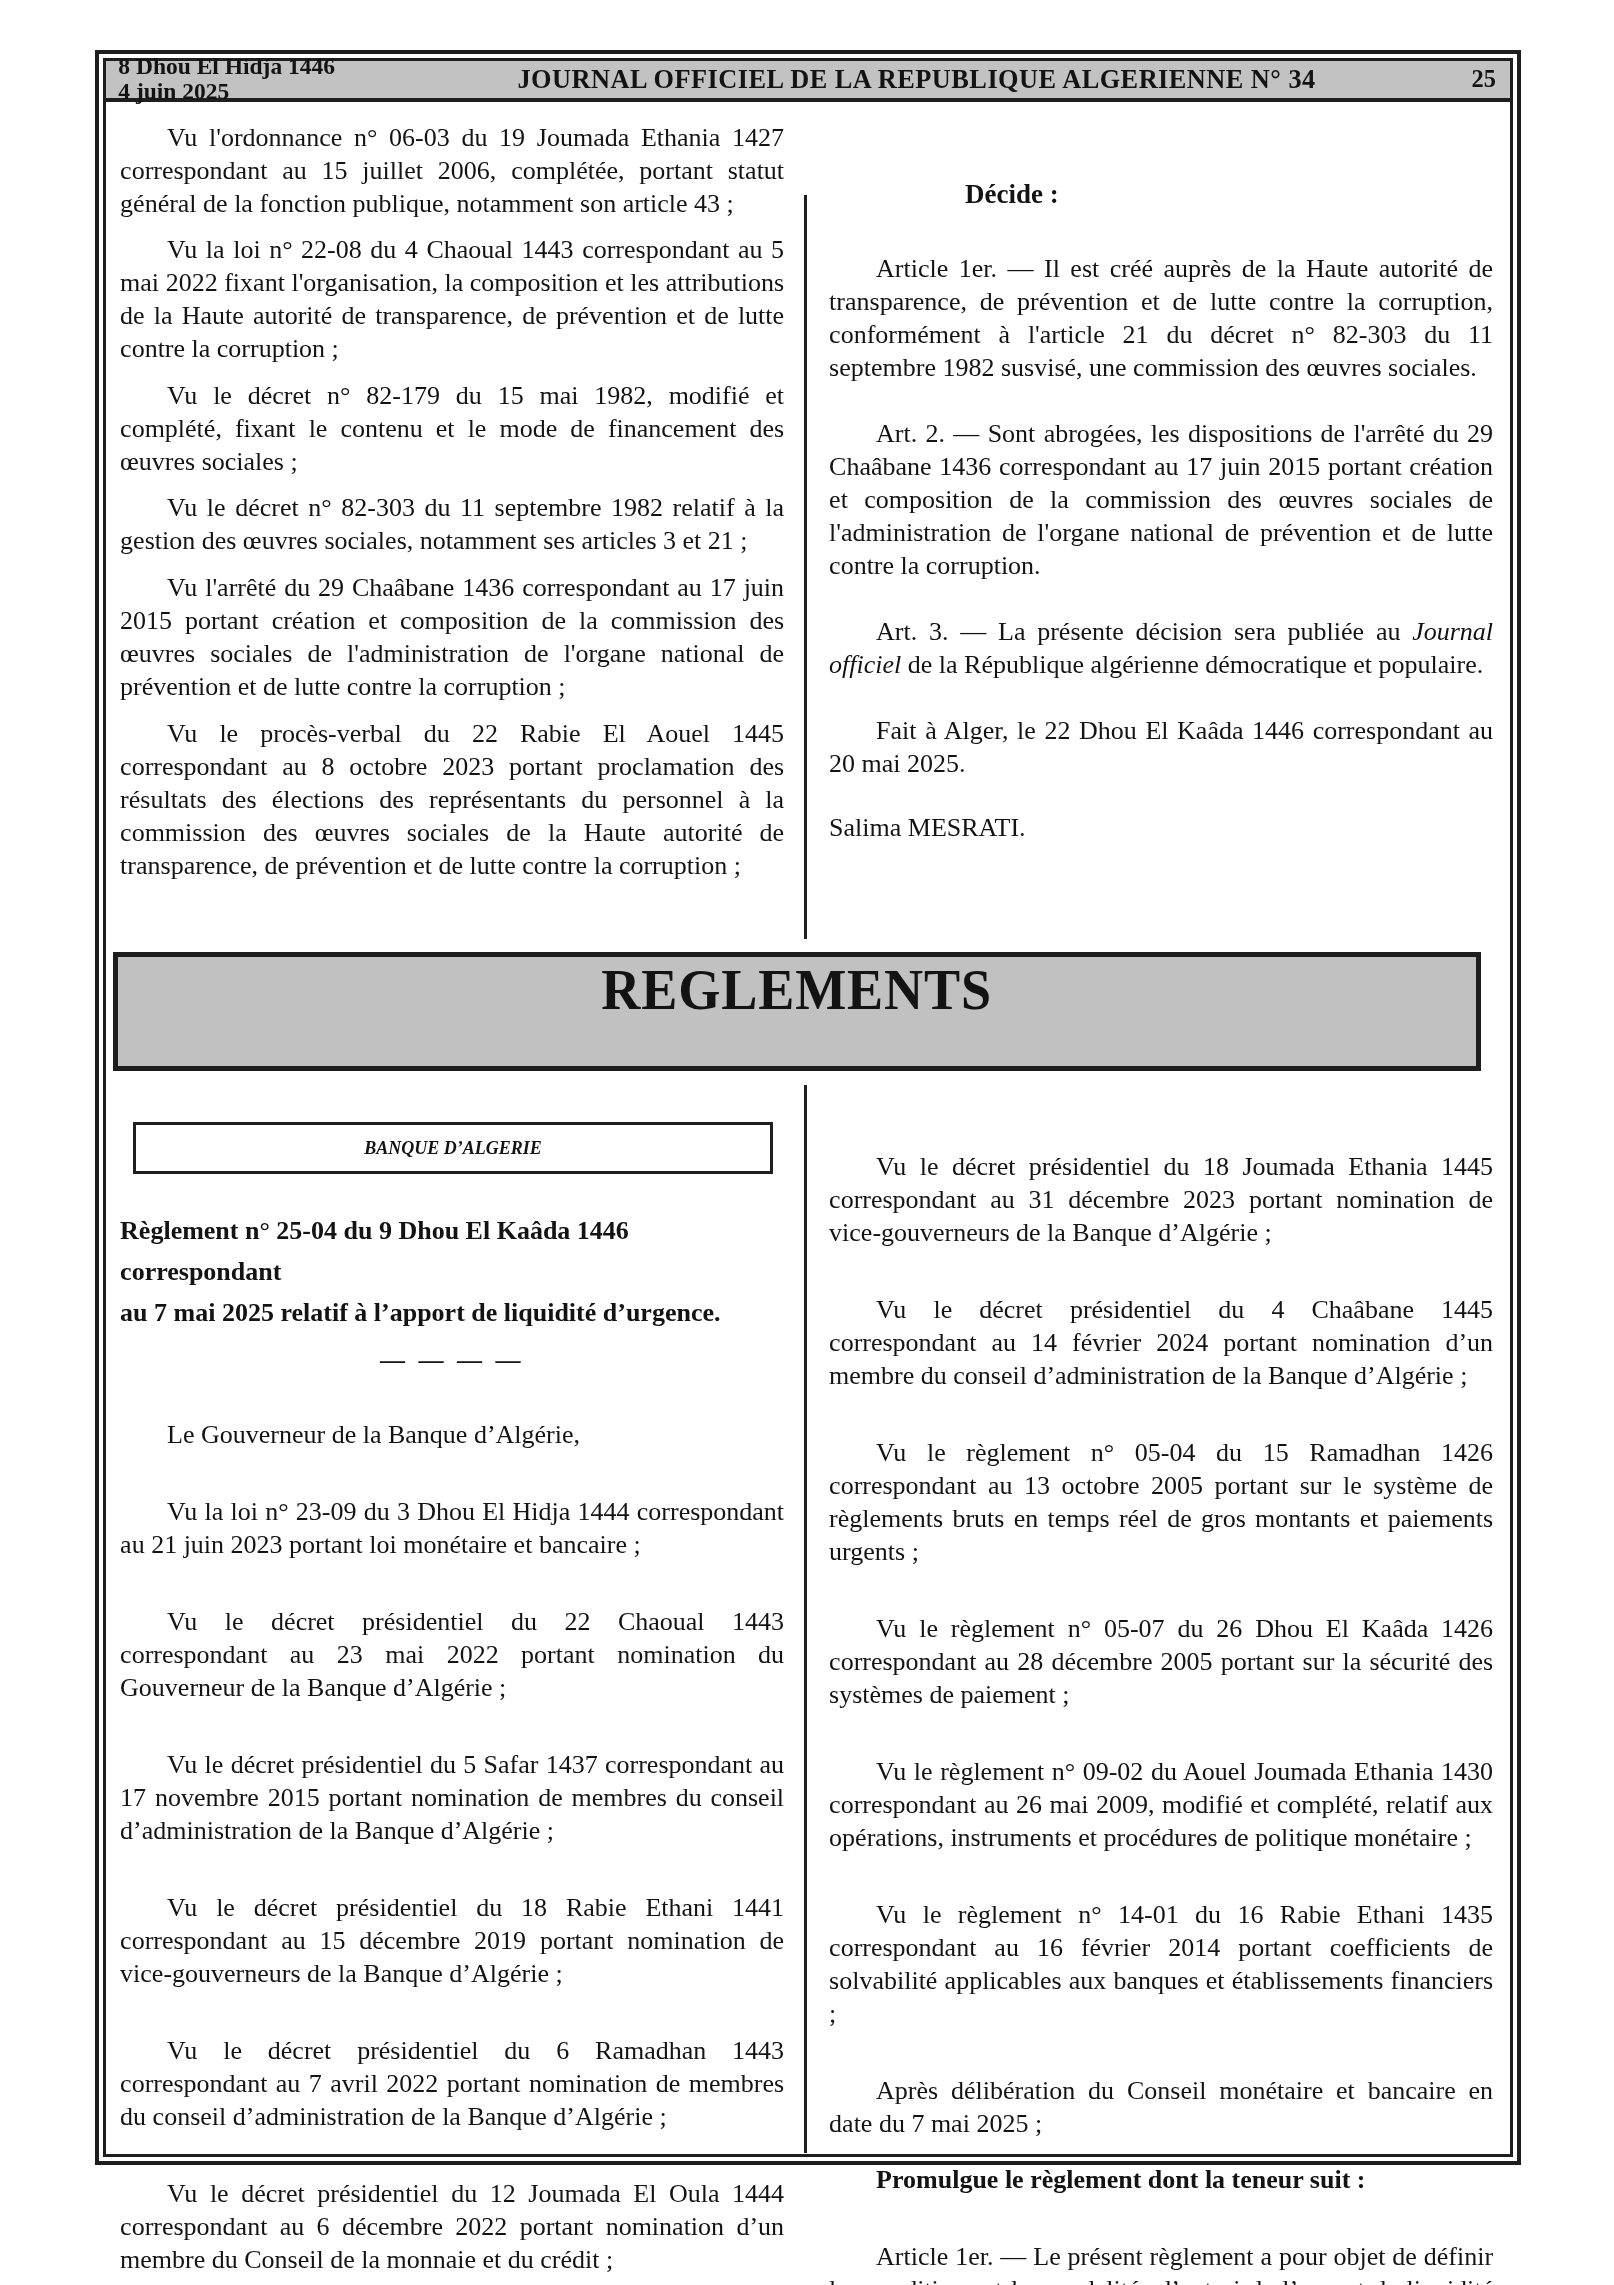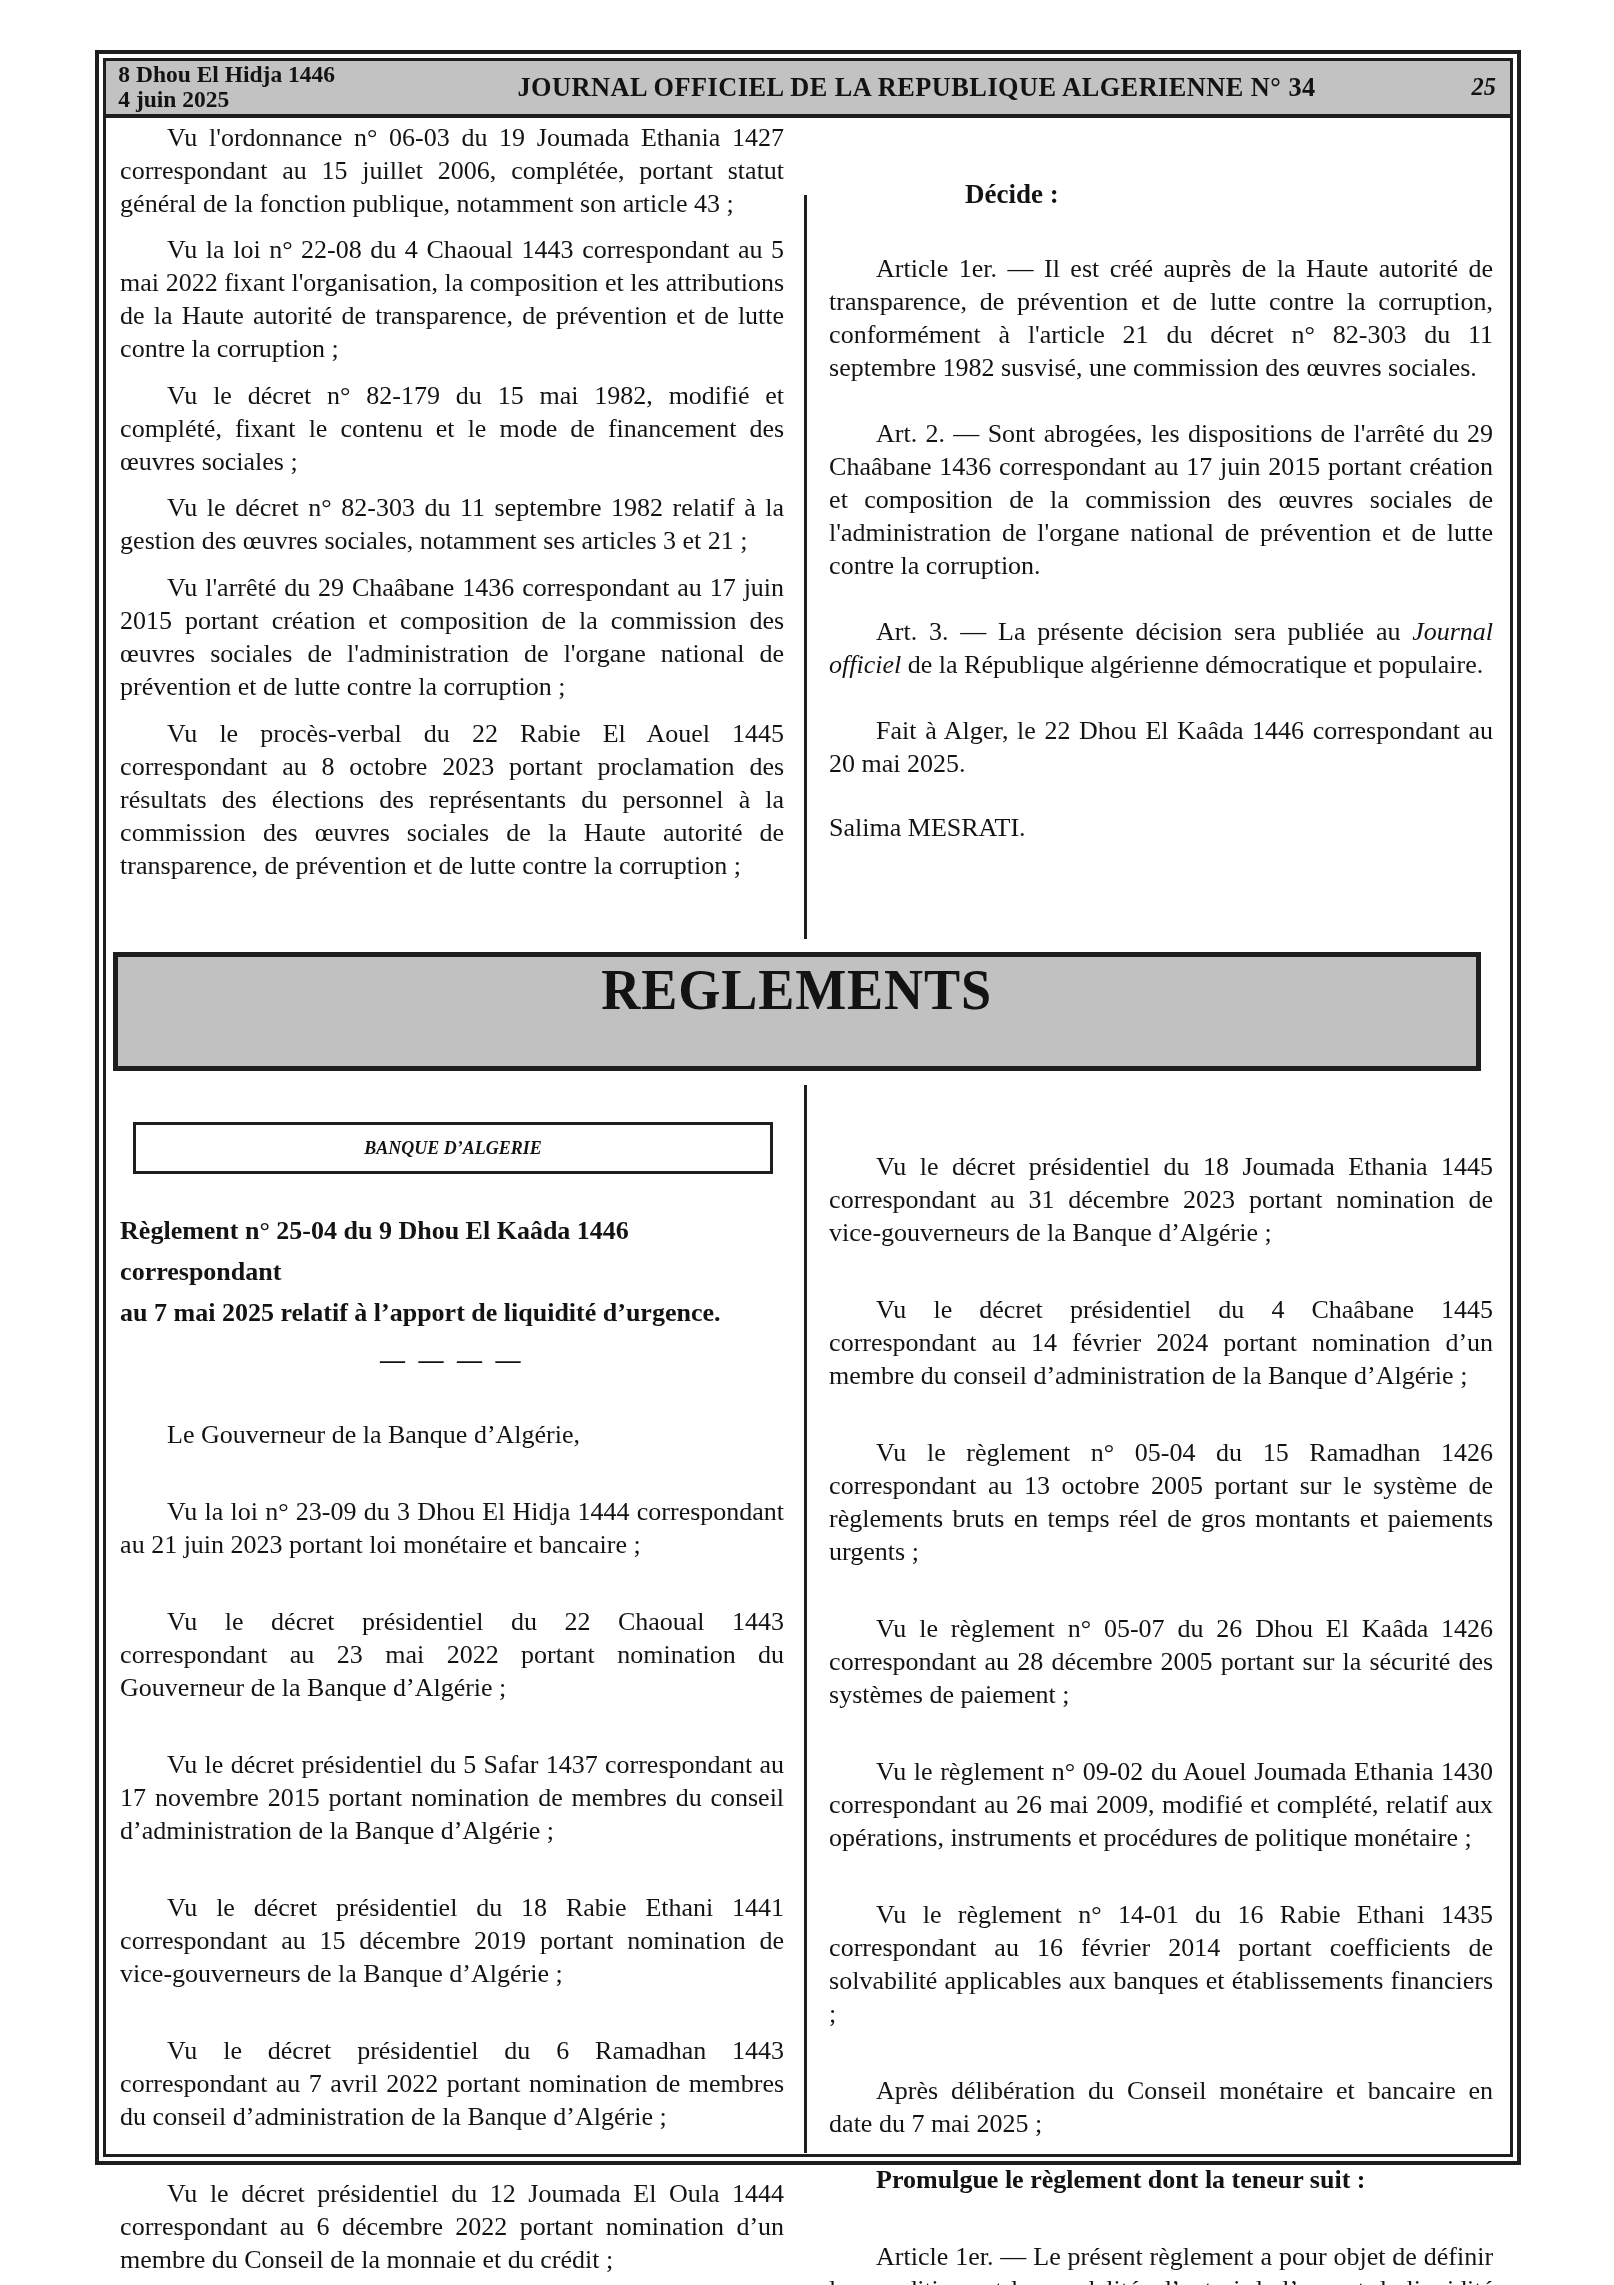--- a/index.html
+++ b/index.html
@@ -18,34 +18,34 @@
     border: 4.5px solid #1e1e1e; padding: 3.6px;
     background: #fff;
   }
   .frame-inner {
     position: relative; width: 100%; height: 100%;
     border: 3.6px solid #1e1e1e; background: #fff;
   }
 
   
   .masthead {
-    position: absolute; top: 0; left: 0; right: 0; height: 57px;
+    position: absolute; top: 0; left: 0; right: 0; height: 41px;
     background: #c2c2c2; border-bottom: 4.5px solid #1e1e1e;
     display: flex; align-items: center;
   }
   .masthead-dates {
     width: 299px; padding-left: 12.7px;
     font-weight: bold; font-size: 23.5px; line-height: 25px;
   }
   .masthead-title {
     flex: 1; text-align: center; font-weight: bold; font-size: 28px;
     white-space: nowrap;
   }
   .masthead-title span { display: inline-block; transform: scaleX(.94); letter-spacing: 0.5px; }
-  .masthead-page { width: 81px; text-align: right; padding-right: 14.5px; font-weight: bold; font-size: 24.4px; font-style: italic; }
+  .masthead-page { width: 81px; text-align: right; padding-right: 14.5px; font-weight: bold; font-size: 24.4px; }
 
   
   .divider { position: absolute; width: 3.6px; background: #1e1e1e; left: 698px; }
   .divider-top { top: 134px; height: 744px; }
   .divider-bottom { top: 1024px; bottom: 1.8px; }
 
   
   .cols { position: absolute; left: 0; right: 0; display: flex; padding: 0 14.5px; }
   .top-cols { top: 60px; }
   .bottom-cols { top: 1045px; }

